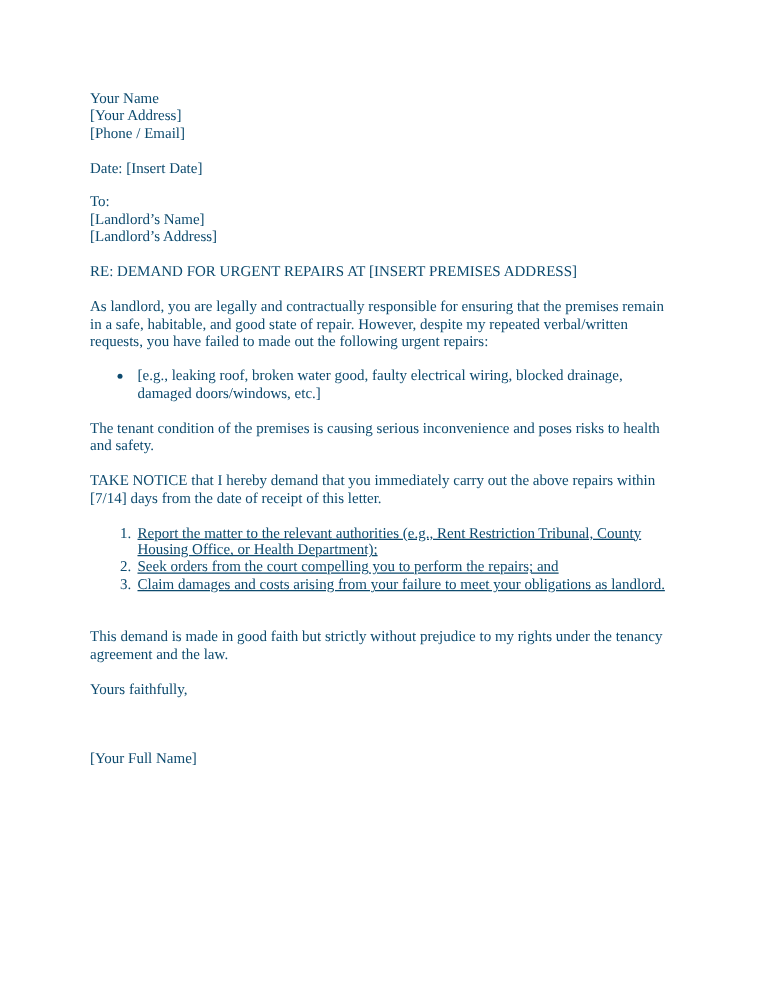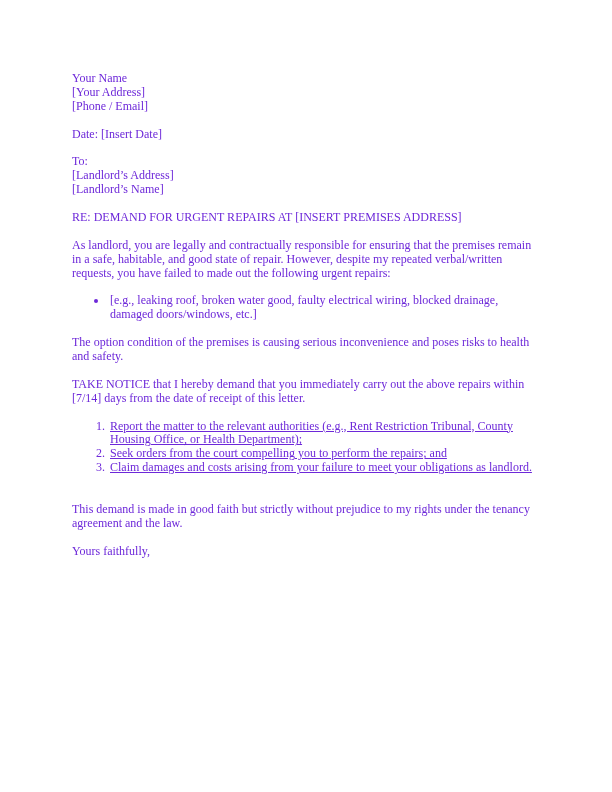--- a/index.html
+++ b/index.html
@@ -7,21 +7,21 @@
     padding: 0;
     background: #ffffff;
   }
   .page {
     position: relative;
     width: 612px;
     height: 792px;
     box-sizing: border-box;
     padding: 72px 72px 72px 72px;
     background: #ffffff;
-    color: #6d28d9;
+    color: #0c4a6e;
     font-family: "Liberation Serif", "DejaVu Serif", serif;
     font-size: 12px;
     line-height: 13.9px;
     overflow: hidden;
   }
   .block { margin: 0 0 13.9px 0; }
   .block p { margin: 0; }
   .subject { font-weight: normal; }
   ul.bullet-list {
     margin: 0 0 13.9px 0;
@@ -50,39 +50,39 @@
     <p>[Your Address]</p>
     <p>[Phone / Email]</p>
   </div>
 
   <div class="block">
     <p>Date: [Insert Date]</p>
   </div>
 
   <div class="block">
     <p>To:</p>
+    <p>[Landlord’s Name]</p>
     <p>[Landlord’s Address]</p>
-    <p>[Landlord’s Name]</p>
   </div>
 
   <div class="block">
     <p class="subject">RE: DEMAND FOR URGENT REPAIRS AT [INSERT PREMISES ADDRESS]</p>
   </div>
 
 
   <div class="block">
     <p>As landlord, you are legally and contractually responsible for ensuring that the premises remain in a safe, habitable, and good state of repair. However, despite my repeated verbal/written requests, you have failed to made out the following urgent repairs:</p>
   </div>
 
   <ul class="bullet-list">
     <li>[e.g., leaking roof, broken water good, faulty electrical wiring, blocked drainage, damaged doors/windows, etc.]</li>
   </ul>
 
   <div class="block">
-    <p>The option condition of the premises is causing serious inconvenience and poses risks to health and safety.</p>
+    <p>The tenant condition of the premises is causing serious inconvenience and poses risks to health and safety.</p>
   </div>
 
   <div class="block">
     <p>TAKE NOTICE that I hereby demand that you immediately carry out the above repairs within [7/14] days from the date of receipt of this letter.</p>
   </div>
 
 
   <ol class="numbered-list">
     <li>Report the matter to the relevant authorities (e.g., Rent Restriction Tribunal, County Housing Office, or Health Department);</li>
     <li>Seek orders from the court compelling you to perform the repairs; and</li>
@@ -90,14 +90,17 @@
   </ol>
 
   <div class="block">
     <p>This demand is made in good faith but strictly without prejudice to my rights under the tenancy agreement and the law.</p>
   </div>
 
   <div class="block">
     <p>Yours faithfully,</p>
   </div>
 
+  <div class="block signature-name">
+    <p>[Your Full Name]</p>
+  </div>
 
 </div>
 
 </body></html>

